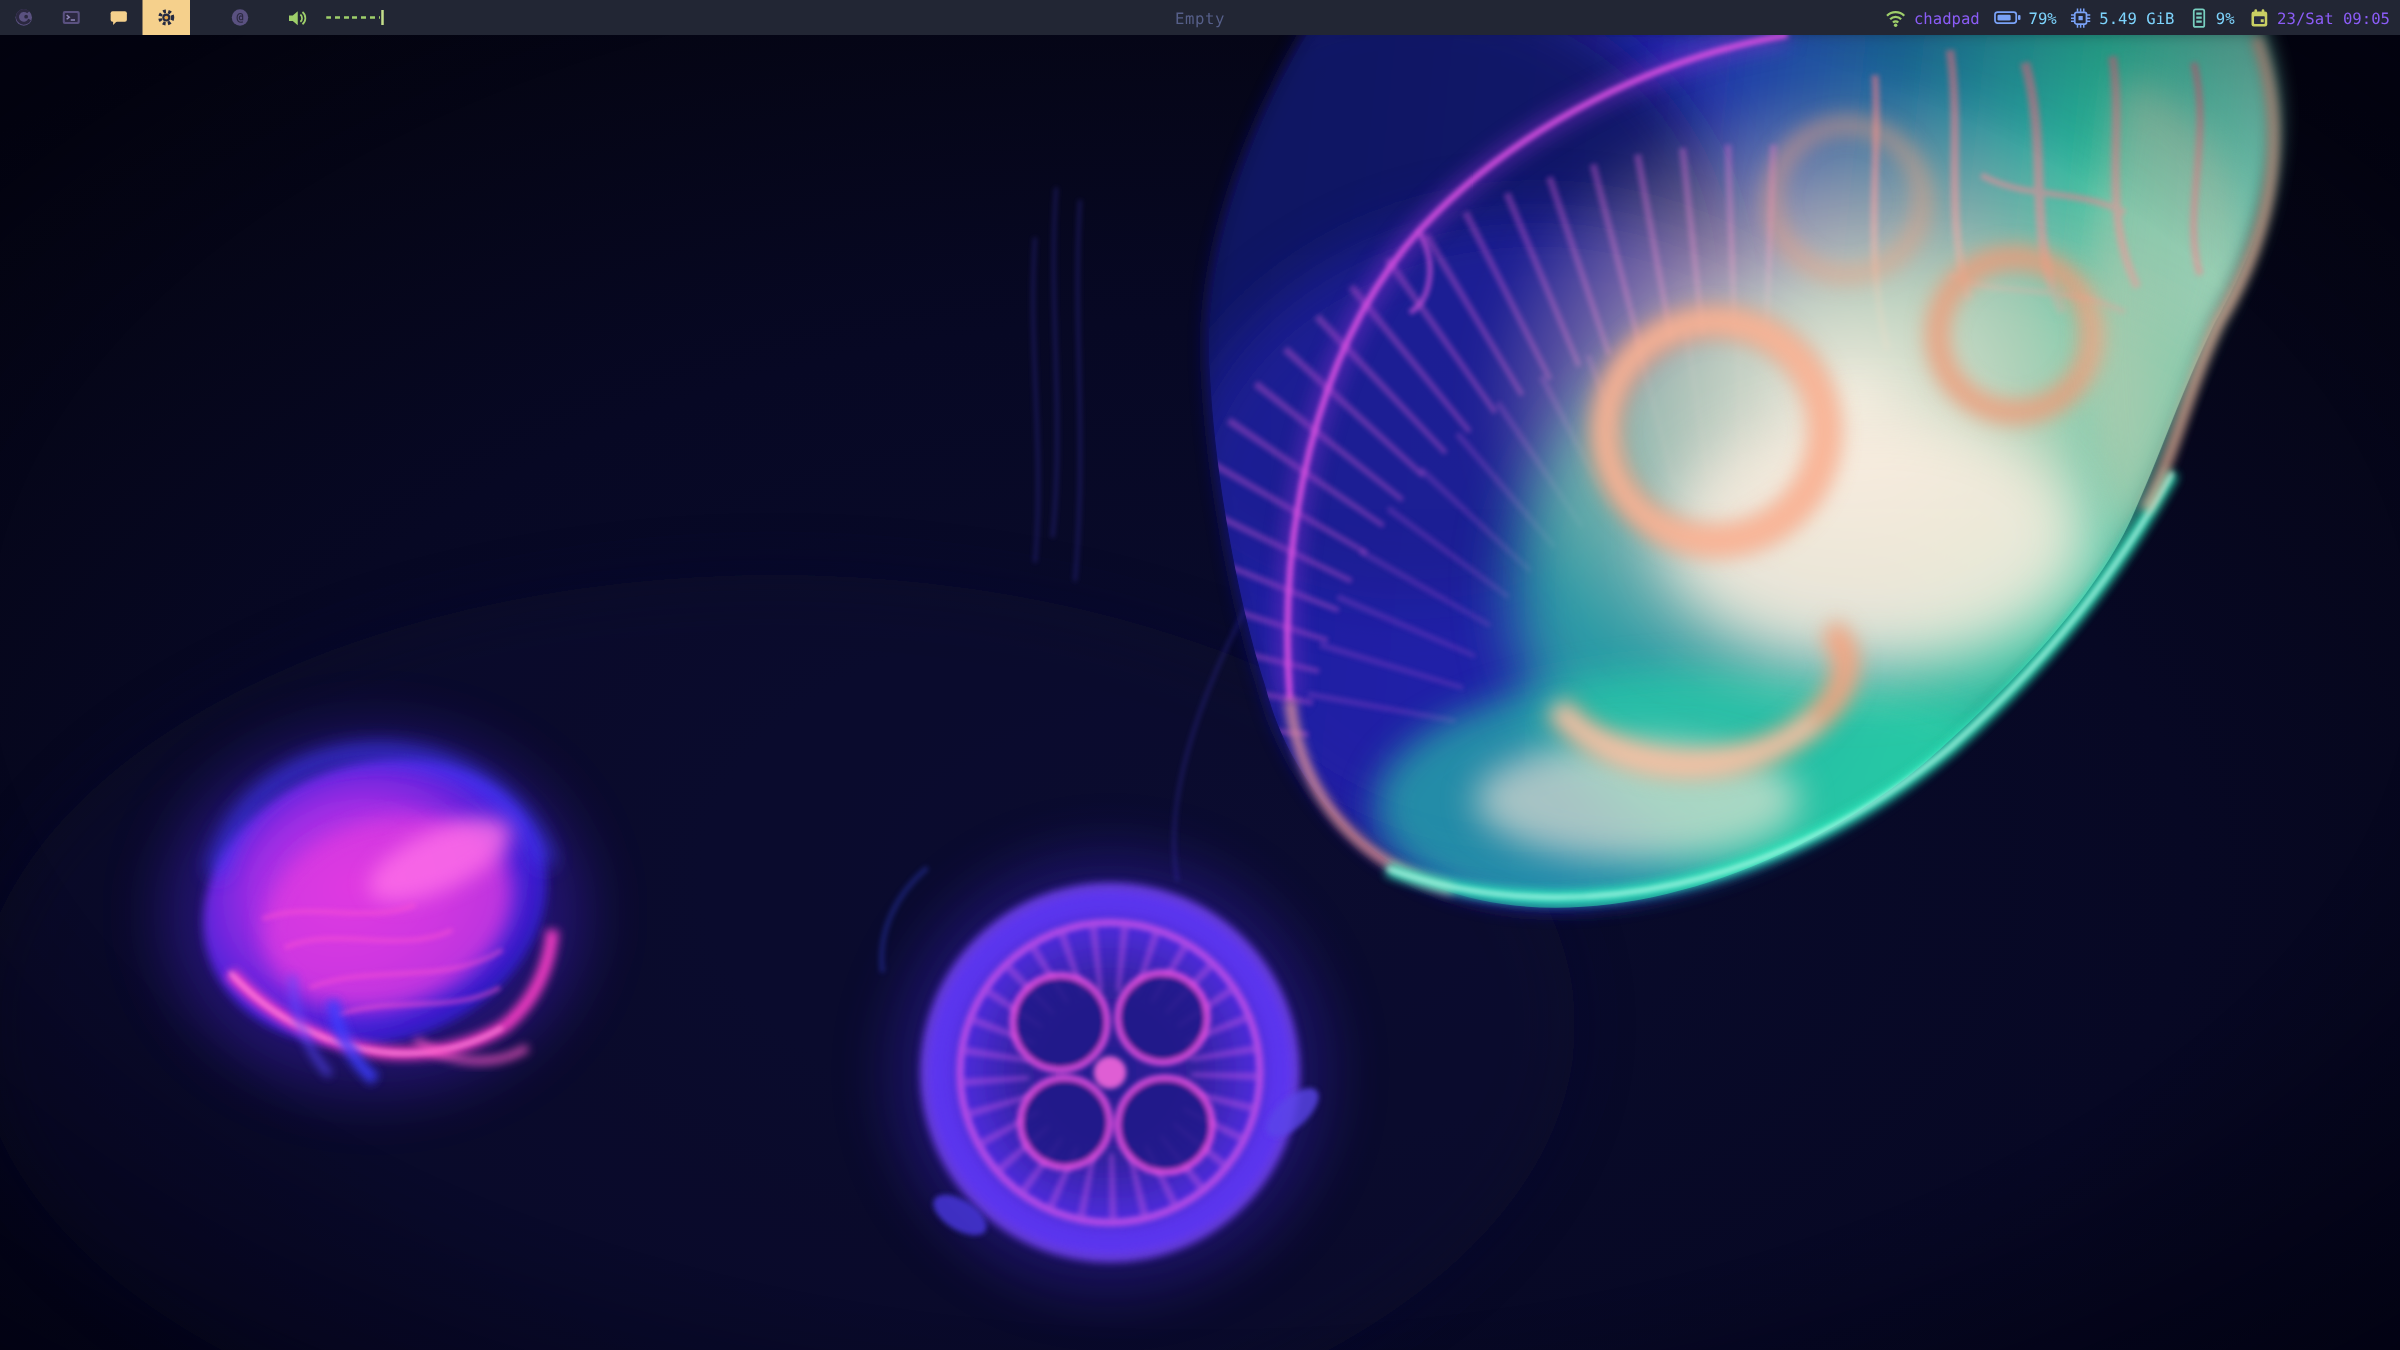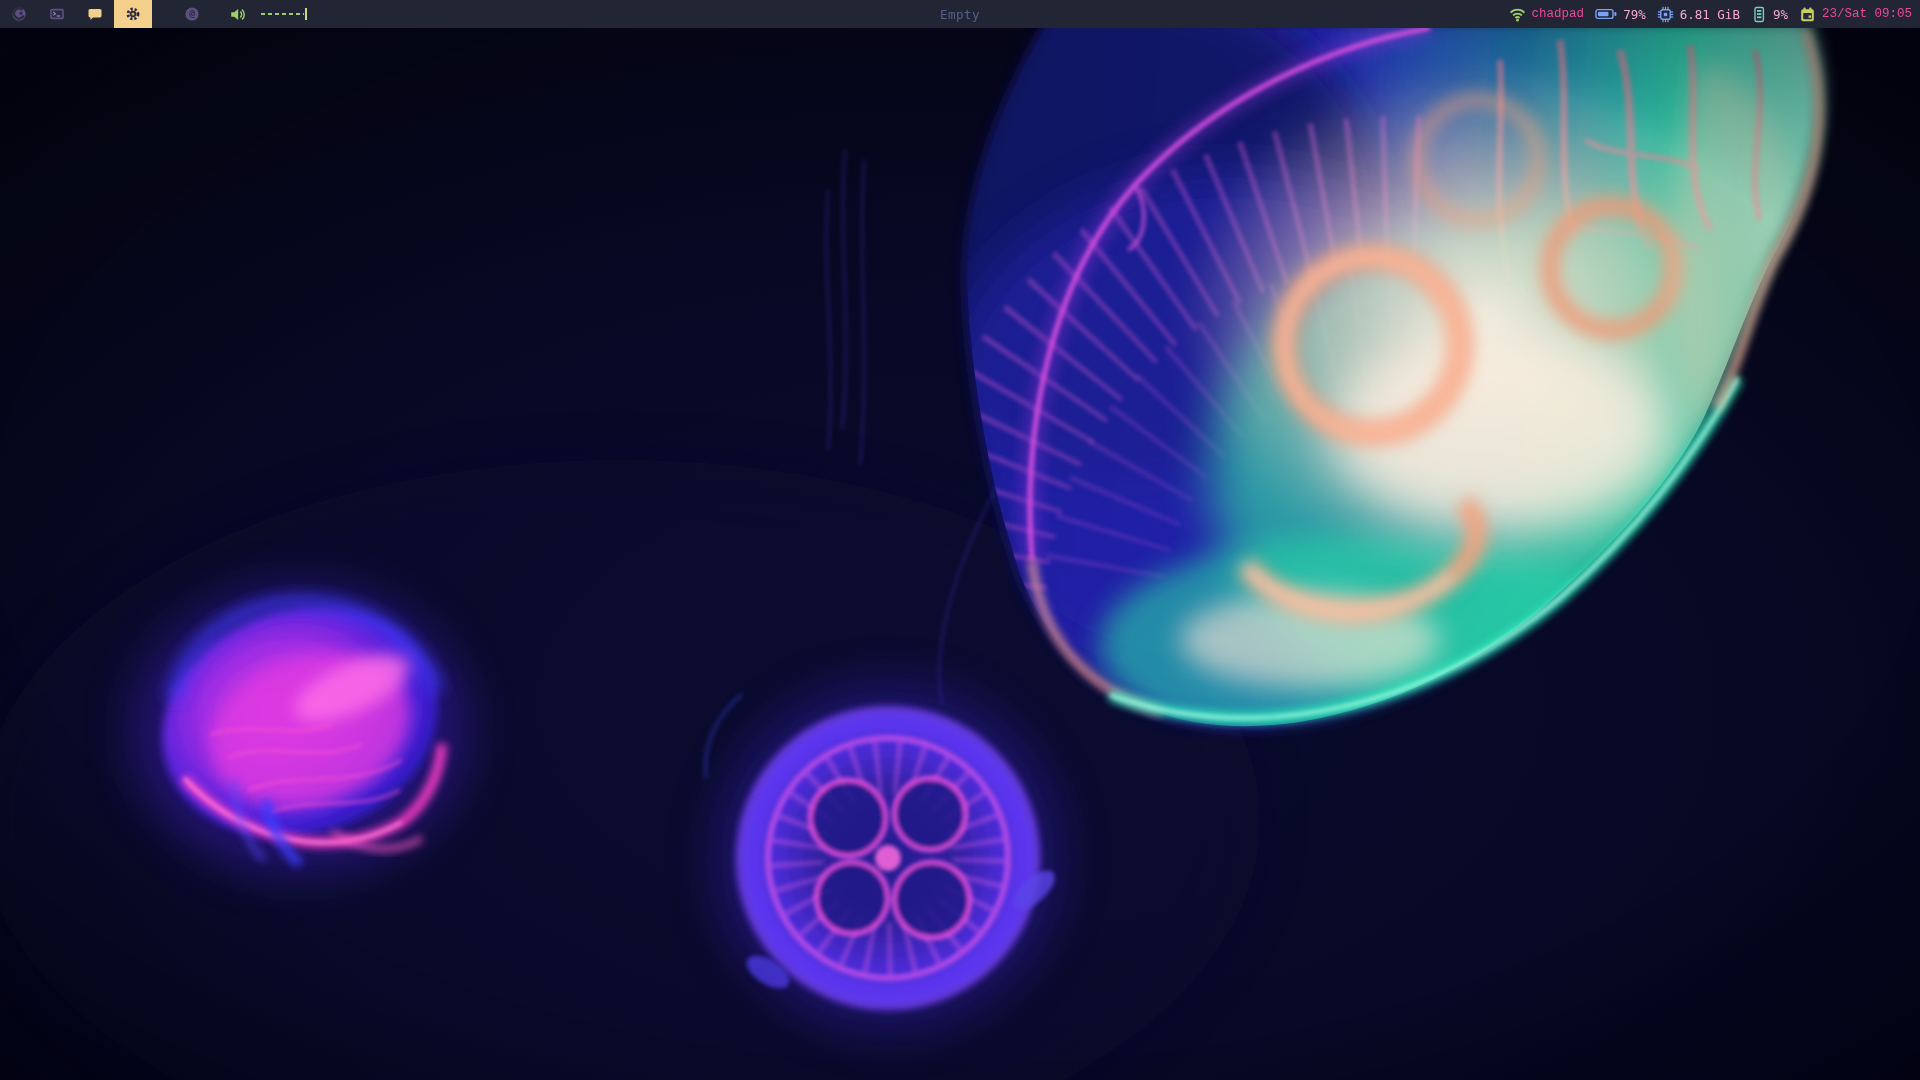--- a/index.html
+++ b/index.html
@@ -22,22 +22,22 @@
   .vol-track { position:relative; width:46px; height:12px; margin-left:14px; }
   .vol-dashes { position:absolute; left:0; top:5px; width:43px; height:2px;
                 background:repeating-linear-gradient(90deg,#9ece6a 0 4px,transparent 4px 7px); }
   .vol-handle { position:absolute; right:0; top:0; width:2px; height:12px; background:#c3dd8a; }
   .bar-center { position:absolute; left:0; right:0; top:0; height:28px;
                 display:flex; align-items:center; justify-content:center;
                 pointer-events:none; color:#565f89; letter-spacing:.5px; }
   .bar-right { margin-left:auto; display:flex; align-items:center; gap:11px;
                padding-right:8px; }
   .module { display:flex; align-items:center; gap:6px; }
-  .t-green { color:#ec4899;font-family:Liberation Mono, monospace; }
-  .t-blue  { color:#f9a8d4; }
+  .t-green { color:#8b5cf6; }
+  .t-blue  { color:#7dd3fc; }
   .icon16 { display:block; }
 </style>
 </head>
 <body>
 
 <div class="wallpaper">
 <svg viewBox="0 0 1920 1080" width="1920" height="1080">
   <defs>
     <filter id="b2" x="-50%" y="-50%" width="200%" height="200%">
           <feGaussianBlur stdDeviation="2"></feGaussianBlur>
@@ -318,21 +318,21 @@
             <line x1="8.5" y1="13.6" x2="8.5" y2="16.2"></line>
             <line x1="11" y1="13.6" x2="11" y2="16.2"></line>
           <line x1="0.8" y1="6" x2="3.4" y2="6"></line>
             <line x1="0.8" y1="8.5" x2="3.4" y2="8.5"></line>
             <line x1="0.8" y1="11" x2="3.4" y2="11"></line>
           <line x1="13.6" y1="6" x2="16.2" y2="6"></line>
             <line x1="13.6" y1="8.5" x2="16.2" y2="8.5"></line>
             <line x1="13.6" y1="11" x2="16.2" y2="11"></line>
         </g>
       </svg>
-      <span class="t-blue">6.81 GiB</span>
+      <span class="t-blue">5.49 GiB</span>
     </div>
 
     <div class="module">
       <svg class="icon16" width="16" height="17" viewBox="0 0 16 17">
         <rect x="4" y="1.5" width="8.4" height="14" rx="1.4" fill="none" stroke="#78cfc0" stroke-width="1.4"></rect>
         <rect x="6" y="4" width="4.4" height="1.8" fill="#78cfc0"></rect>
         <rect x="6" y="7.2" width="4.4" height="1.8" fill="#78cfc0"></rect>
         <rect x="6" y="10.4" width="4.4" height="1.8" fill="#78cfc0"></rect>
       </svg>
       <span class="t-blue">9%</span>

